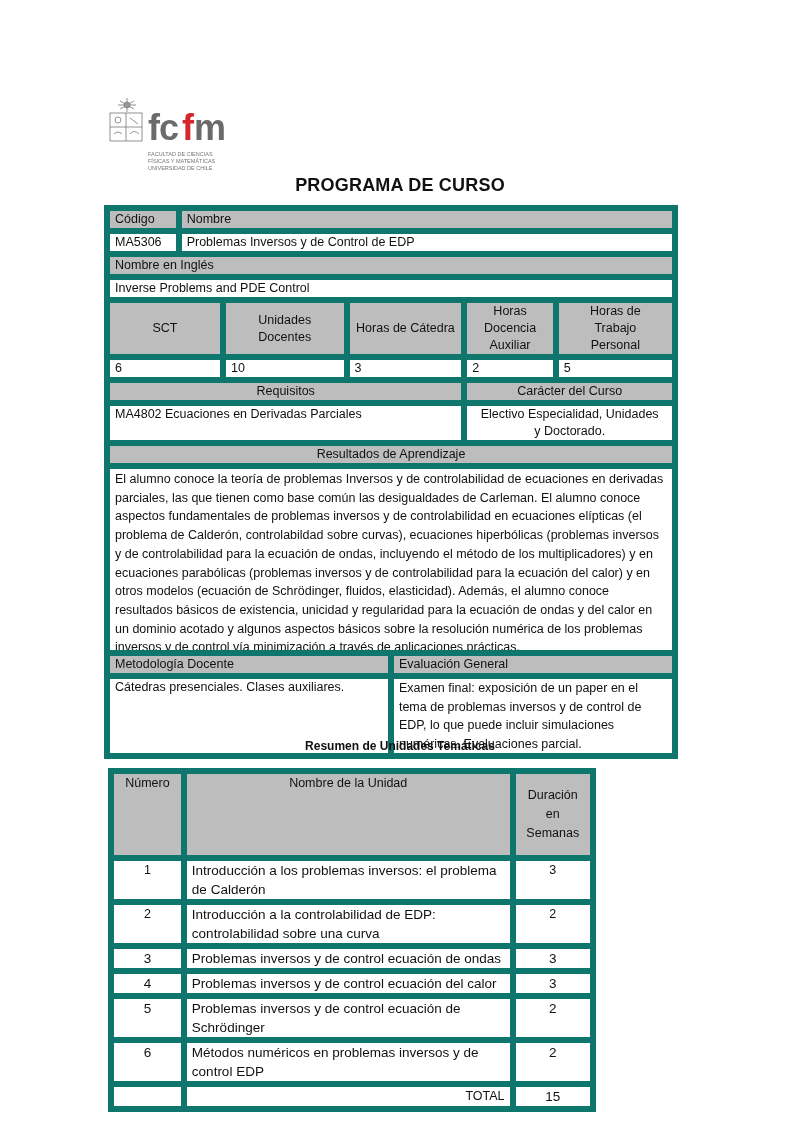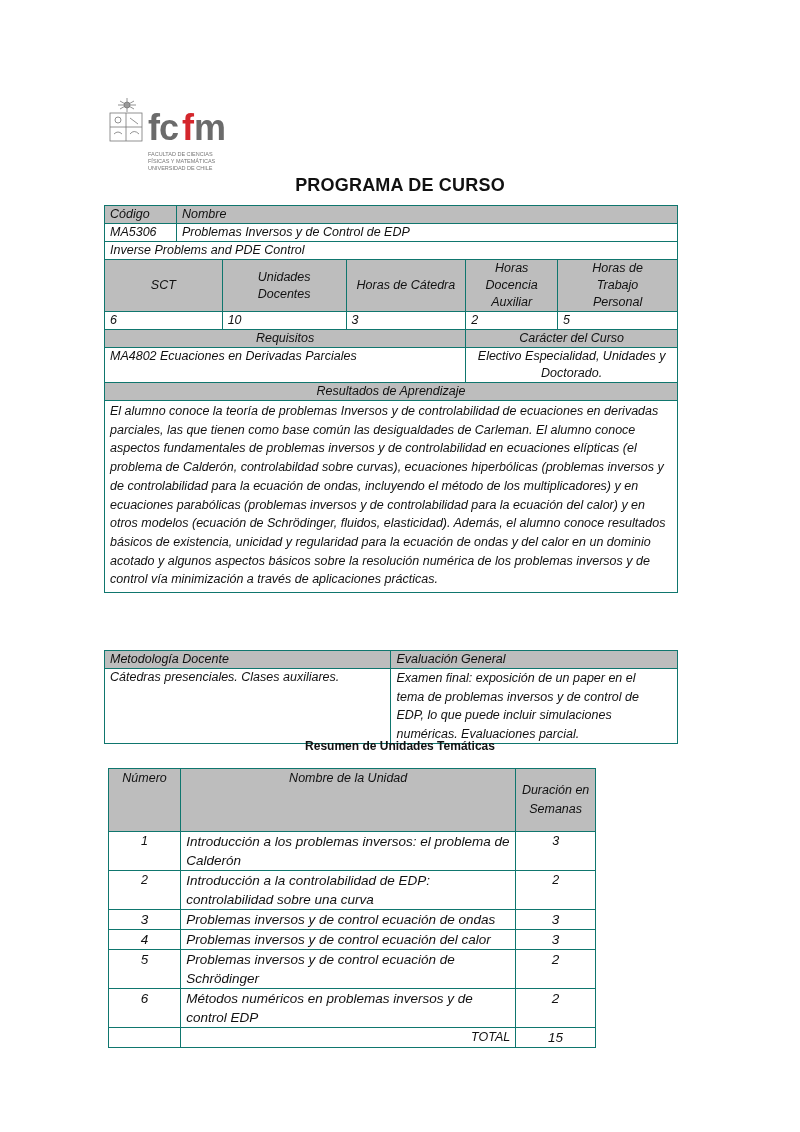--- a/index.html
+++ b/index.html
@@ -2,21 +2,21 @@
 <html><head>
 <meta charset="utf-8">
 <style>
   html, body { margin: 0; padding: 0; background: #ffffff; }
   body { width: 800px; height: 1132px; position: relative; overflow: hidden;
          font-family: "Liberation Sans", "DejaVu Sans", sans-serif; color: #111; }
   .logo { position: absolute; left: 108px; top: 96px; width: 125px; height: 78px; }
   .page-title { position: absolute; left: 0; width: 800px; top: 175px; text-align: center;
                 font-weight: bold; font-size: 18px; letter-spacing: 0.2px; }
   table { border-collapse: collapse; position: absolute; font-size: 12.5px; line-height: 17px; }
-  td { border: 1px solid #0f766e; padding: 0 5px; vertical-align: top; font-style: italic; }
+  td { border: 6px solid #0f766e; padding: 0 5px; vertical-align: top; }
   .g { background: #bdbdbd; }
   .c { text-align: center; }
   .vc { vertical-align: middle; }
   .r { text-align: right; }
   .sub-title { position: absolute; left: 0; width: 800px; top: 739px; text-align: center;
                font-weight: bold; font-size: 12px; }
   #t3 td { line-height: 19px; }
   #t3 .big { font-size: 13.5px; }
 </style>
 </head>
@@ -60,20 +60,23 @@
       <col style="width:120px">
   </colgroup>
   <tbody>
       <tr class="g">
     <td>Código</td>
     <td colspan="5">Nombre</td>
   </tr>
   <tr>
     <td>MA5306</td>
     <td colspan="5">Problemas Inversos y de Control de EDP</td>
+  </tr>
+  <tr class="g">
+    <td colspan="6">Nombre en Inglés</td>
   </tr>
   <tr>
     <td colspan="6">Inverse Problems and PDE Control</td>
   </tr>
   <tr class="g" style="height:52px;">
     <td colspan="2" class="c vc">SCT</td>
     <td class="c vc" style="padding:0 26px;margin-left:8px;">Unidades Docentes</td>
     <td class="c vc">Horas de Cátedra</td>
     <td class="c vc" colspan="1" style="padding:0 8px;">Horas Docencia Auxiliar</td>
     <td class="c vc" style="padding:0 22px;">Horas de Trabajo Personal</td>

